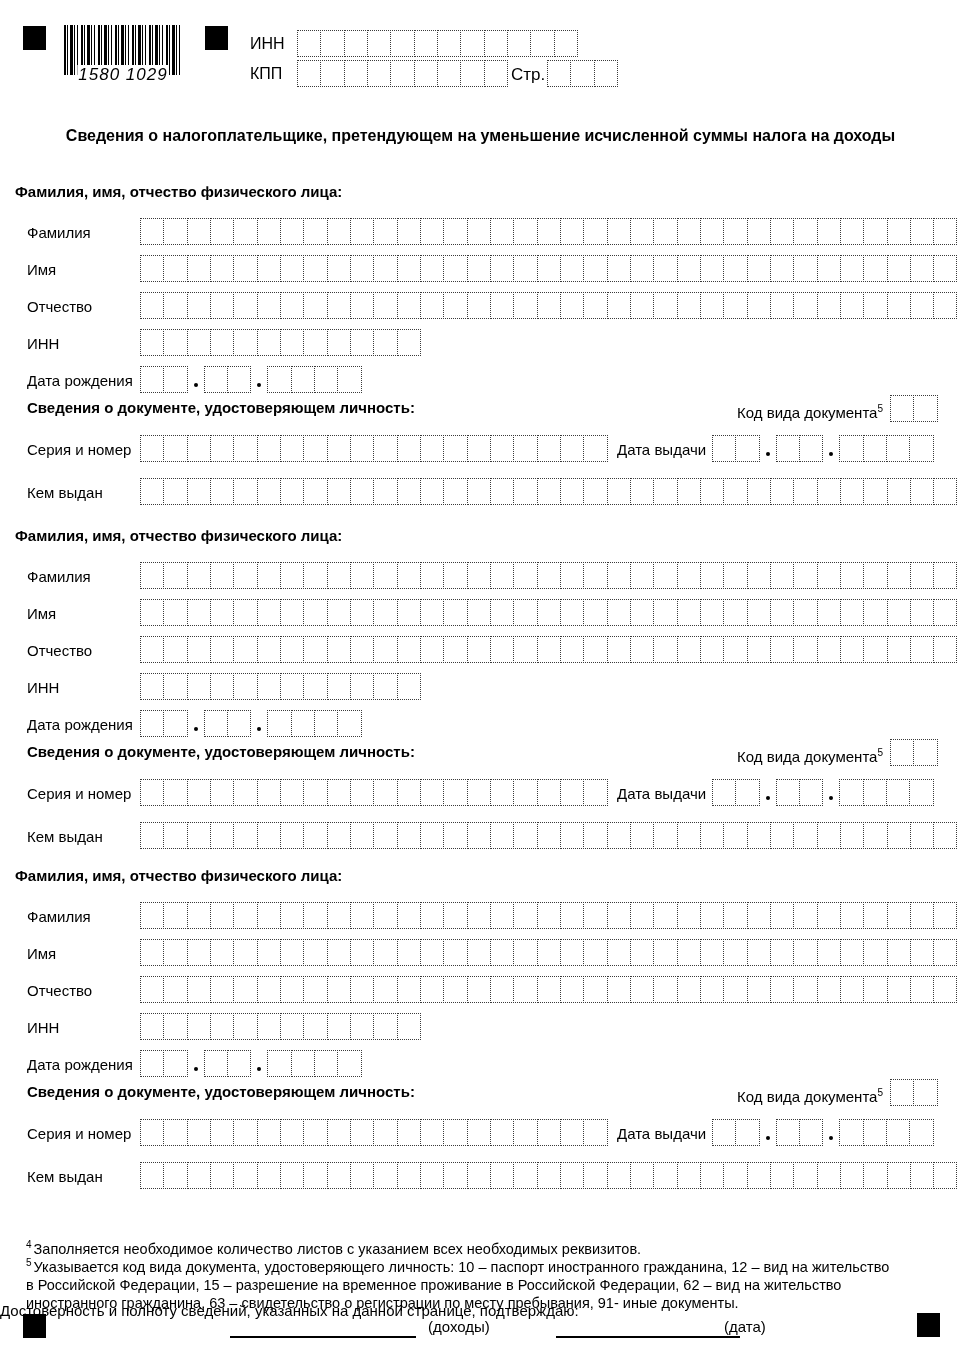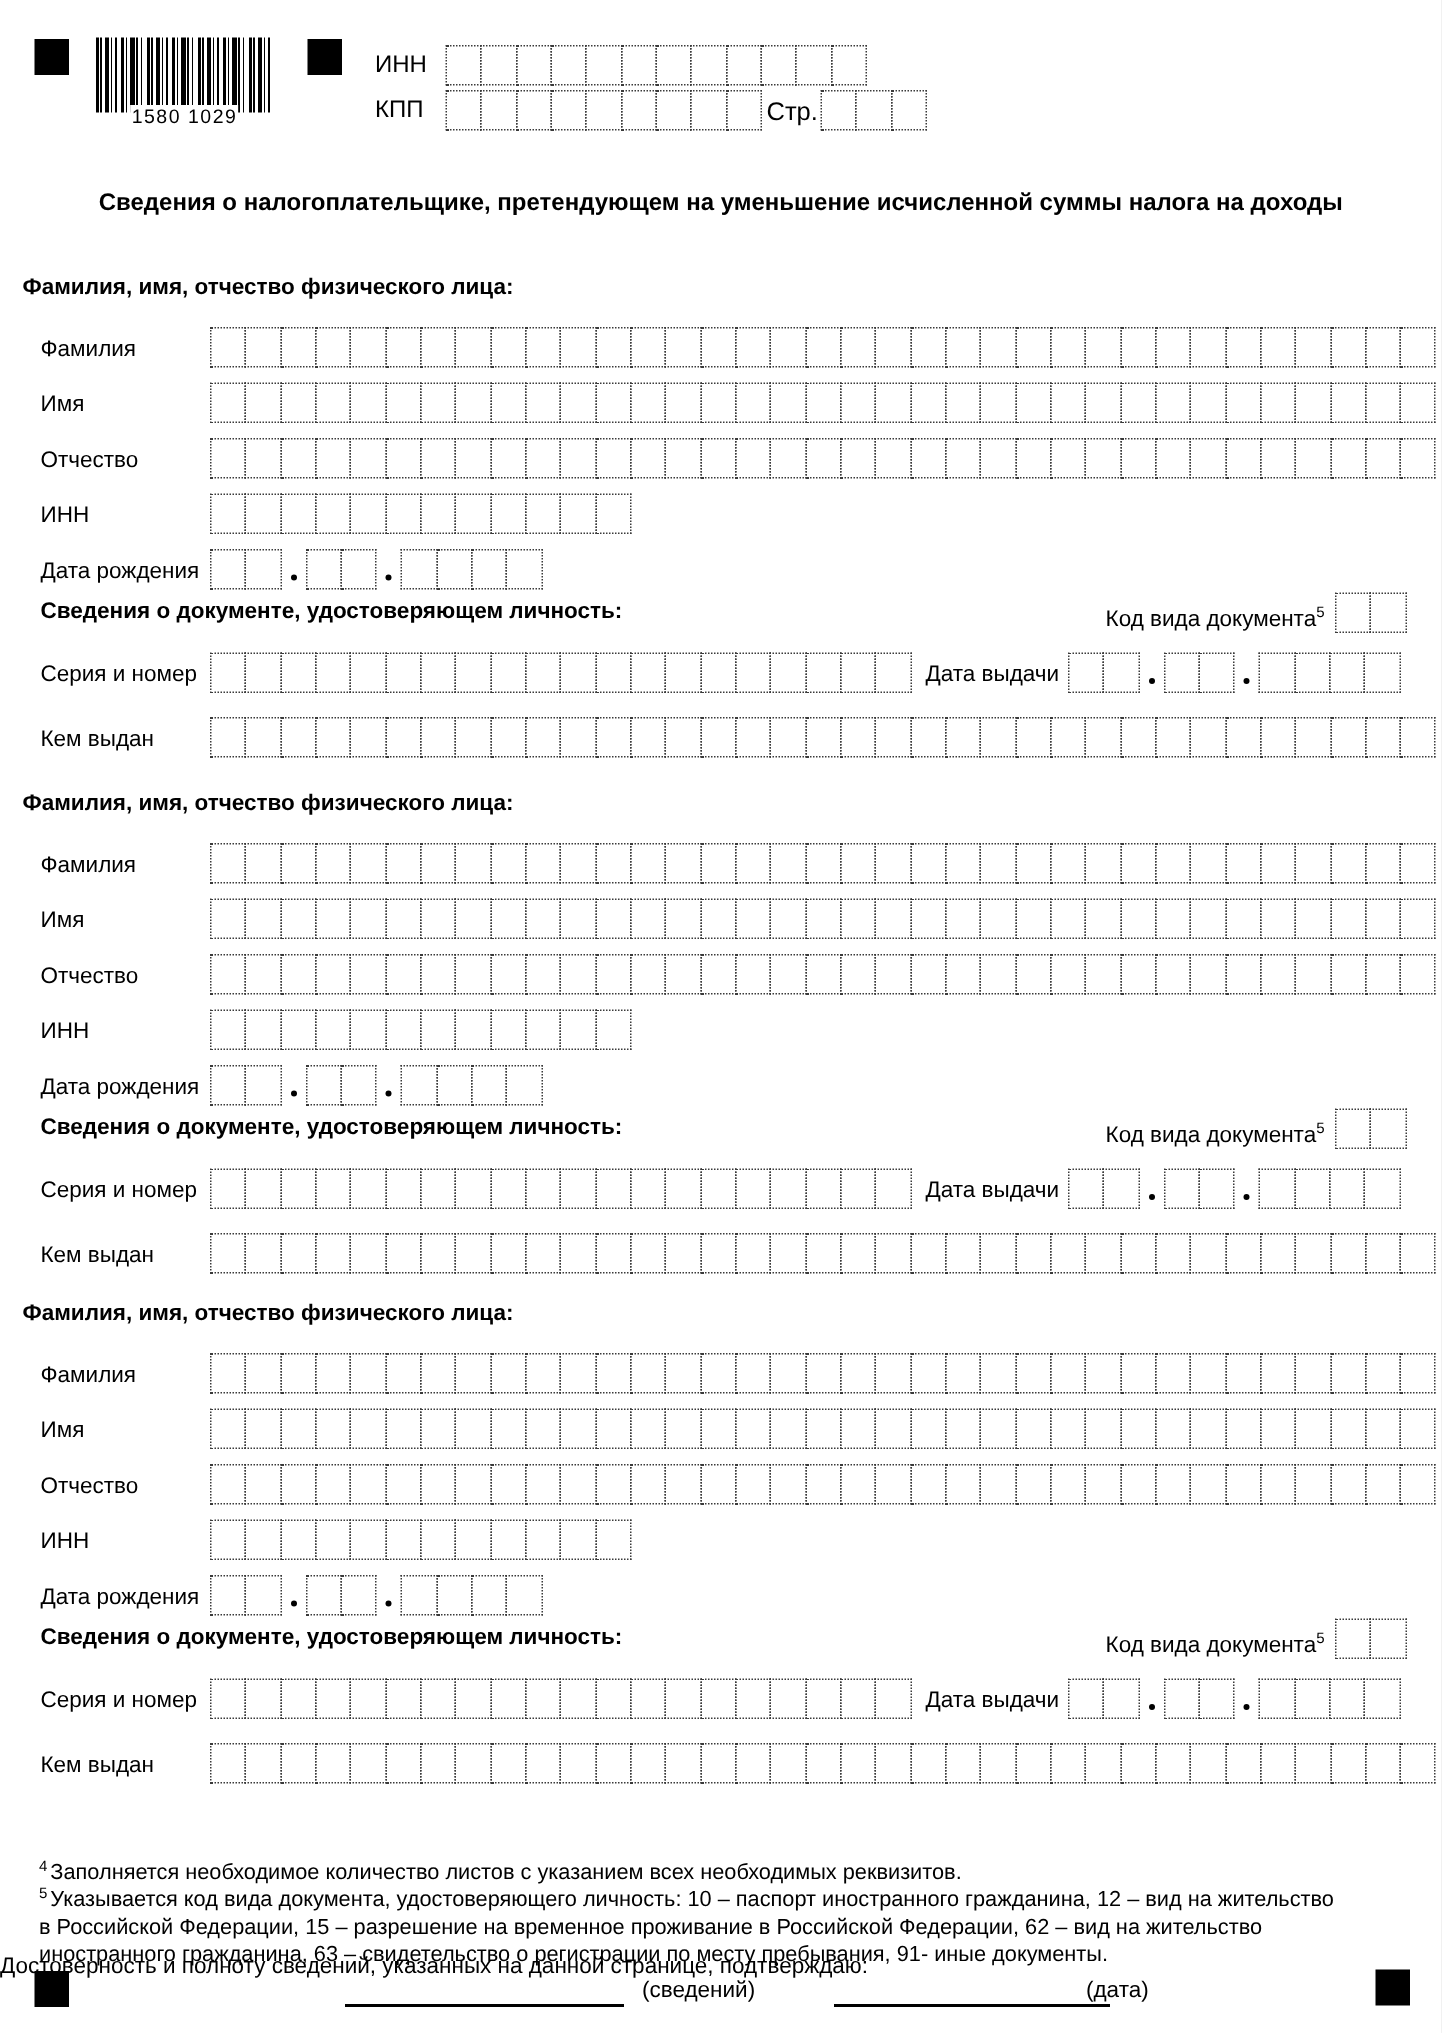--- a/index.html
+++ b/index.html
@@ -12,21 +12,21 @@
   .barcode{position:absolute;left:64px;top:25px;width:118px;height:56px;}
   .bars{
     position:absolute;left:0;top:0;width:118px;height:50px;
     background:repeating-linear-gradient(90deg,
       #000 0 2px,#fff 2px 3px,#000 3px 4px,#fff 4px 6px,
       #000 6px 9px,#fff 9px 10px,#000 10px 11px,#fff 11px 13px,
       #000 13px 14px,#fff 14px 17px);
   }
   .barcode-digits{
     position:absolute;left:50%;bottom:-4px;transform:translateX(-50%);
-    background:#fff;padding:0 1px;font-size:13px;letter-spacing:1px;white-space:nowrap;
+    background:#fff;padding:0 1px;font-size:17px;letter-spacing:1px;white-space:nowrap;font-style:italic;
   }
   
   .cells{position:absolute;display:flex;}
   .cells i{
     font-style:normal;display:block;box-sizing:border-box;
     width:24.34px;height:27px;border:1px dotted #3a3a3a;margin-left:-1px;
   }
   .cells i:first-child{margin-left:0;}
   .dategrp{position:absolute;display:flex;align-items:flex-end;}
   .dategrp .cells{position:static;}
@@ -809,20 +809,20 @@
         <i></i>
         <i></i>
       </div>
   </div>
 
   <div class="footnote" style="top:1236px;"><sup>4</sup><span>Заполняется необходимое количество листов с указанием всех необходимых реквизитов.</span></div>
   <div class="footnote" style="top:1254px;"><sup>5</sup><span>Указывается код вида документа, удостоверяющего личность: 10 – паспорт иностранного гражданина, 12 – вид на жительство в Российской Федерации, 15 – разрешение на временное проживание в Российской Федерации, 62 – вид на жительство иностранного гражданина, 63 – свидетельство о регистрации по месту пребывания, 91- иные документы.</span></div>
 
   <div class="confirm">Достоверность и полноту сведений, указанных на данной странице, подтверждаю:</div>
   <div class="sigline" style="left:230px;width:186px;"></div>
-  <span class="caption" style="left:428px;">(сведений)</span>
+  <span class="caption" style="left:428px;">(доходы)</span>
   <div class="sigline" style="left:556px;width:184px;"></div>
   <span class="caption" style="left:724px;">(дата)</span>
 
   <div class="sq" style="left:23px;top:1314px;"></div>
   <div class="sq" style="left:917px;top:1313px;"></div>
 
 </div>
 
 </body></html>

